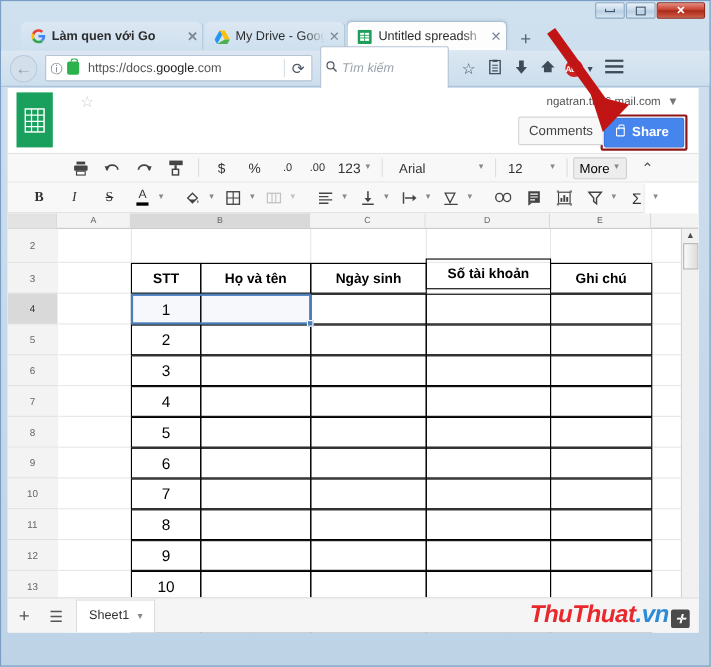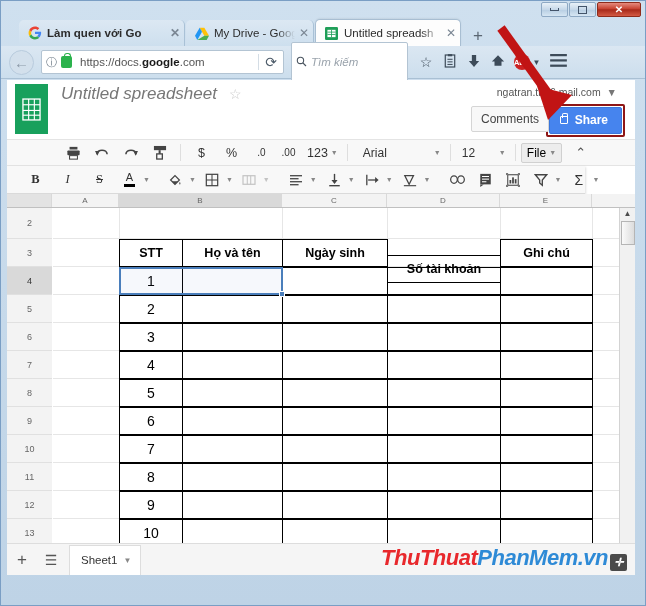--- a/index.html
+++ b/index.html
@@ -88,21 +88,21 @@
     margin-left: 7px; height: 24px; width: 243px;
     background: #fff; border: 1px solid #b3c4d3; border-radius: 2px;
     display: flex; align-items: center; font-size: 11.5px;
   }
   .ib-info { width: 19px; text-align: center; color: #6d7a87; font-size: 11px; }
   .ib-lock { width: 11px; height: 12px; background: #2bb24c; border-radius: 2px;
              position: relative; margin-right: 5px; }
   .ib-lock::before { content:""; position:absolute; left:3px; top:-3px; width:5px; height:5px;
              border: 1.5px solid #2bb24c; border-bottom: none; border-radius: 3px 3px 0 0; }
   #urltext { flex: 1; color: #555; padding-left: 3px; overflow: hidden; white-space: nowrap; }
-  #urltext b { color: #1a1a1a; font-weight: 700; text-align: center; }
+  #urltext b { color: #1a1a1a; font-weight: 400; text-align: center; }
   #reloadbtn { width: 25px; text-align: center; color: #4d5b69; font-size: 14px;
                border-left: 1px solid #d4dde5; }
   #searchbox {
     margin-left: 7px; height: 40px; width: 117px;
     background: #fff; border: 1px solid #b3c4d3; border-radius: 2px;
     display: flex; align-items: center; font-size: 11.5px;
   }
   #searchph { color: #9aa3ac; font-style: italic; }
   .navicon { width: 24px; text-align: center; color: #3d4b59; font-size: 14px; }
   #abp { width: 16px; height: 16px; border-radius: 50%; background: #cc2222; color: #fff;
@@ -346,21 +346,20 @@
         <svg width="19" height="23" viewBox="0 0 20 24">
           <rect x="1" y="1" width="18" height="22" fill="none" stroke="#fff" stroke-width="1.4"></rect>
           <line x1="1" y1="7" x2="19" y2="7" stroke="#fff" stroke-width="1.2"></line>
           <line x1="1" y1="13" x2="19" y2="13" stroke="#fff" stroke-width="1.2"></line>
           <line x1="1" y1="18" x2="19" y2="18" stroke="#fff" stroke-width="1.2"></line>
           <line x1="7" y1="1" x2="7" y2="23" stroke="#fff" stroke-width="1.2"></line>
           <line x1="13" y1="1" x2="13" y2="23" stroke="#fff" stroke-width="1.2"></line>
         </svg>
       </div>
       <div id="doctitlerow">
-        <span id="doctitle">Untitled spreadsheet</span>
         <span id="star">☆</span>
       </div>
       <div id="acct">
         <span>ngatran.tb96      mail.com</span>
         <span class="caret">▼</span>
       </div>
       <div id="sharewrap">
         <div id="sharebtn">
           <span class="lockglyph"></span>
           <span>Share</span>
@@ -411,21 +410,21 @@
         <span>Arial</span>
         <span class="tb-caret">▼</span>
       </div>
       <div class="tb-sep"></div>
       <div class="tb-item tb-num">
         <span>12</span>
         <span class="tb-caret">▼</span>
       </div>
       <div class="tb-sep"></div>
       <div id="morebtn">
-        <span>File</span>
+        <span>More</span>
         <span class="tb-caret">▼</span>
       </div>
       <div class="tb-item" style="margin-left:8px;font-size:13px;color:#555;">⌃</div>
     </div>
 
     <div id="toolbar2">
       <div class="tb-item" style="margin-left:18px;font-weight:bold;font-family:'Liberation Serif',serif;">B</div>
       <div class="tb-item" style="margin-left:11px;font-style:italic;font-family:'Liberation Serif',serif;">I</div>
       <div class="tb-item" style="margin-left:11px;text-decoration:line-through;font-family:'Liberation Serif',serif;">S</div>
       <div class="tb-item" style="margin-left:9px;flex-direction:column;">
@@ -577,21 +576,21 @@
         <div class="gridline-v" style="left:66px;"></div>
         <div class="gridline-v" style="left:229px;"></div>
         <div class="gridline-v" style="left:334px;"></div>
         <div class="gridline-v" style="left:447px;"></div>
         <div class="gridline-v" style="left:539px;"></div>
 
 
         <div class="bcell" style="left:66px;  top:31px; width:64px;  height:28px;">STT</div>
         <div class="bcell" style="left:229px; top:31px; width:106px; height:28px;">Ngày sinh</div>
         <div class="bcell" style="left:129px; top:31px; width:101px; height:28px;">Họ và tên</div>
-        <div class="bcell" style="left:334px; top:47px; width:114px; height:28px;">Số tài khoản</div>
+        <div class="bcell" style="left:334px; top:27px; width:114px; height:28px;">Số tài khoản</div>
         <div class="bcell" style="left:447px; top:31px; width:93px;  height:28px;">Ghi chú</div>
 
         <div class="bcell" style="left:66px;  top:59px;  width:64px;  height:28px; font-weight:normal; font-size:14px;">1</div>
         <div class="bcell" style="left:129px; top:59px;  width:101px; height:28px;"></div>
         <div class="bcell" style="left:229px; top:59px;  width:106px; height:28px;"></div>
         <div class="bcell" style="left:334px; top:59px;  width:114px; height:28px;"></div>
         <div class="bcell" style="left:447px; top:59px;  width:93px;  height:28px;"></div>
 
         <div class="bcell" style="left:66px;  top:87px;  width:64px;  height:28px; font-weight:normal; font-size:14px;">2</div>
         <div class="bcell" style="left:129px; top:87px;  width:101px; height:28px;"></div>
@@ -673,21 +672,20 @@
 
     <div id="sheetbar">
       <div id="addsheet">+</div>
       <div id="allsheets">☰</div>
       <div id="sheettab">
         <span>Sheet1</span>
         <span class="caret">▼</span>
       </div>
       <div id="watermark">
         <span class="wm-red">ThuThuat</span>
-        <span class="wm-blue">PhanMem</span>
         <span class="wm-blue">.vn</span>
         <span id="wm-badge">✛</span>
       </div>
     </div>
 
   </div>
 
   <svg id="arrow" viewBox="0 0 646 606">
     <line x1="500" y1="27" x2="551" y2="98" stroke="#c11414" stroke-width="9" stroke-linecap="butt"></line>
     <polygon points="536,85 571,94 547,119" fill="#c11414"></polygon>

